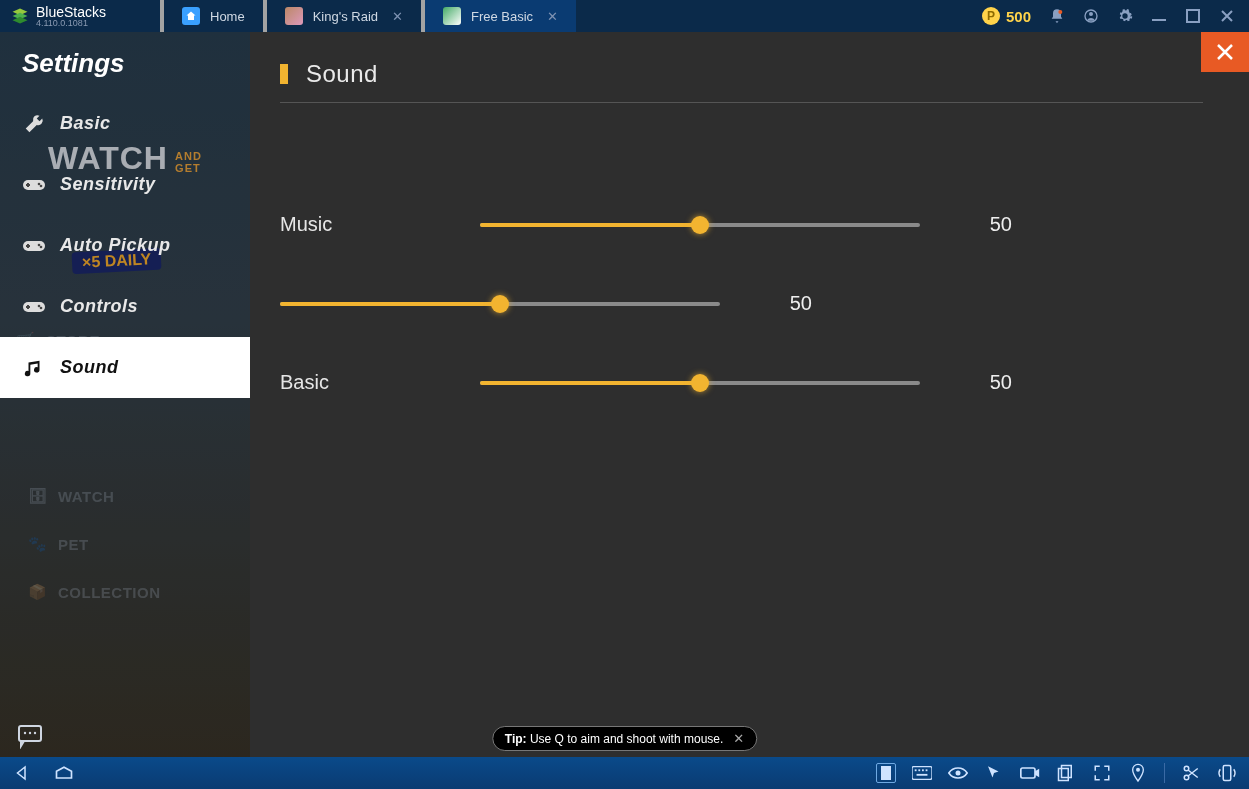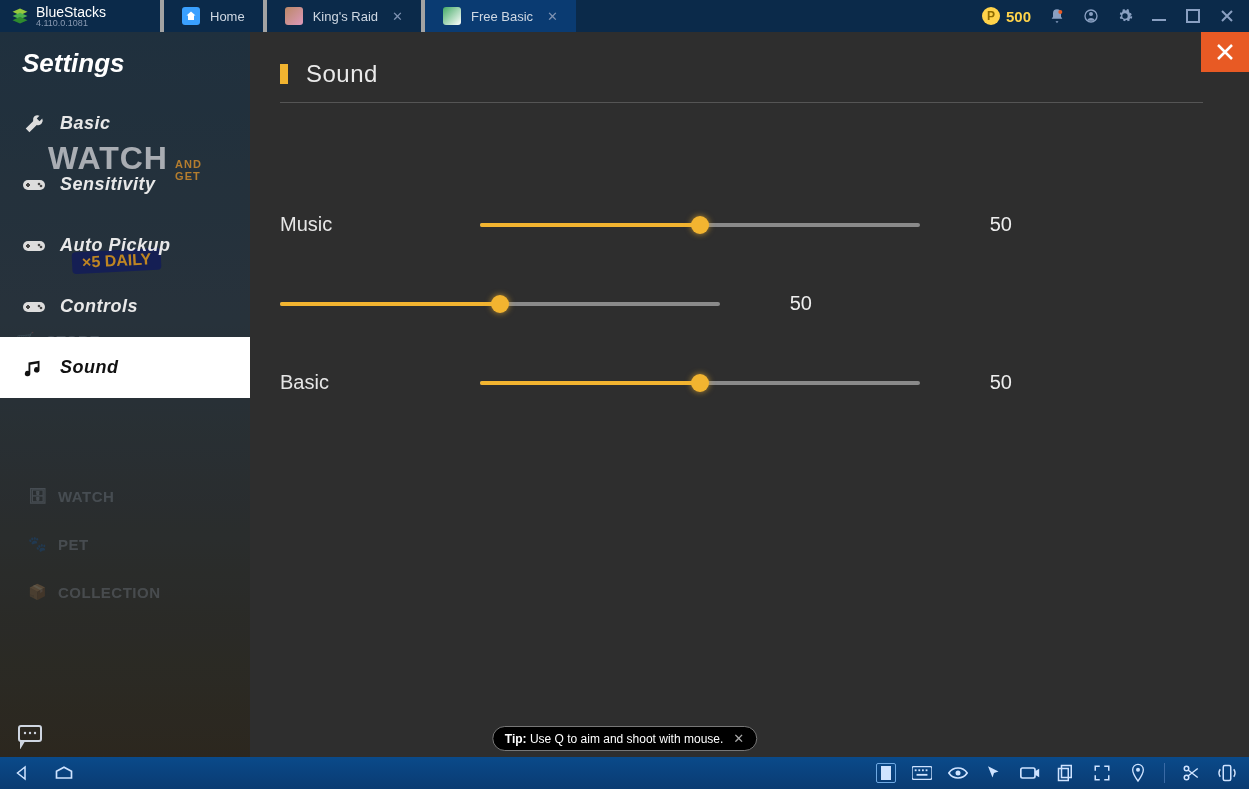--- a/index.html
+++ b/index.html
@@ -160,21 +160,21 @@
       </span>
   </div>
 </div>
 
 <div id="main">
 
   <div id="bg-sidebar">
     <div style="height:108px"></div>
     <div id="promo">
       <span>WATCH</span>
-      <small style="position:absolute;right:-34px;top:18px;white-space:pre">AND
+      <small style="position:absolute;right:-34px;top:10px;white-space:pre">AND
 GET</small>
     </div>
     <div id="x5">×5 DAILY</div>
     <div style="height:176px"></div>
     <div class="bg-item bg-dim">
         <span class="bg-icon">🛒</span>
         <span>STORE</span>
       </div>
     <div class="bg-item bg-dim">
         <span class="bg-icon">🎲</span>

